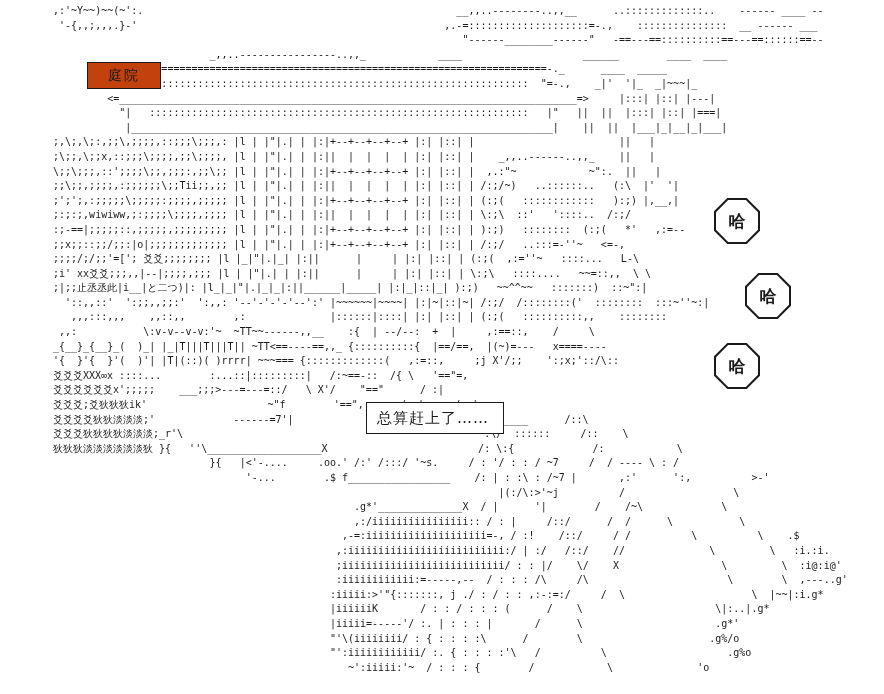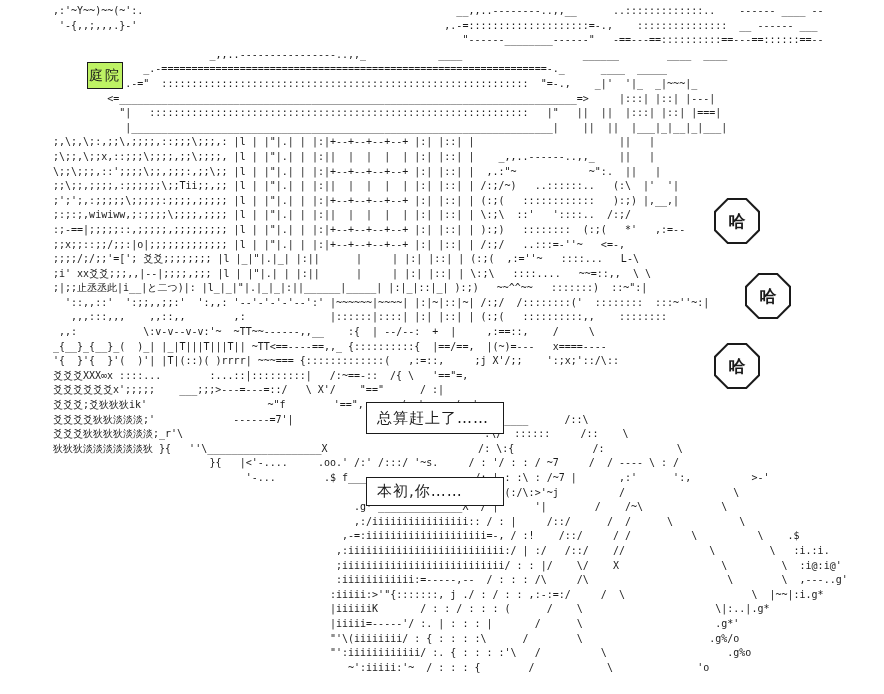--- a/index.html
+++ b/index.html
@@ -25,22 +25,22 @@
     line-height: 14.6px;
     white-space: pre;
     color: #1a1a1a;
   }
 
   .loc-box {
     position: absolute;
     left: 56px;
     top: 62px;
     border: 1px solid #1a1a1a;
-    background: #bef264;
-    padding: 4px 1px;
+    background: #c2410c;
+    padding: 4px 20px;
     font-size: 14px;
     letter-spacing: 2px;
     line-height: 1.2;
   }
 
   .oct {
     position: absolute;
     width: 46px;
     height: 46px;
     background: #1a1a1a;
@@ -149,17 +149,14 @@
   <div class="oct oct3">
     <div class="oct-in">
       <span>哈</span>
     </div>
   </div>
 
   <div class="bubble bubble1">
     <span>总算赶上了……</span>
   </div>
 
-  <div class="bubble bubble2">
-    <span>本初,你……</span>
-  </div>
 
 </div>
 
 </body></html>

